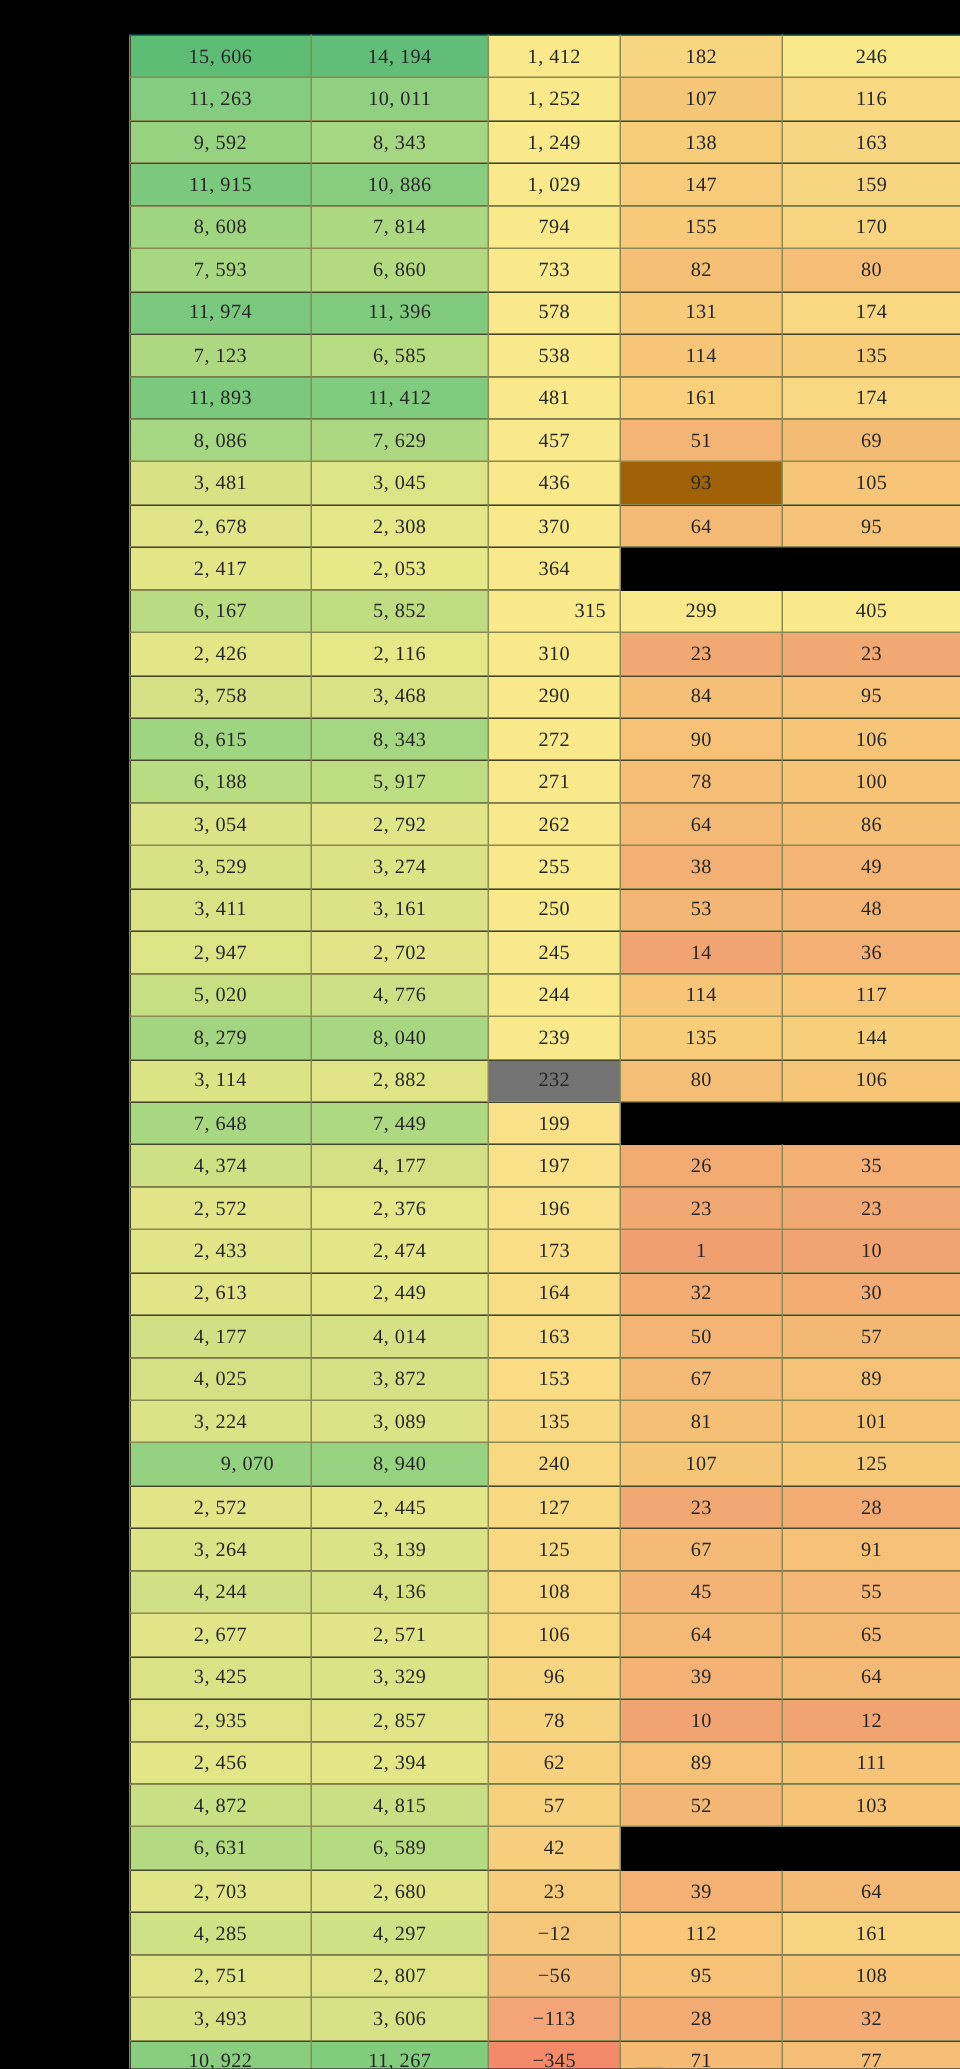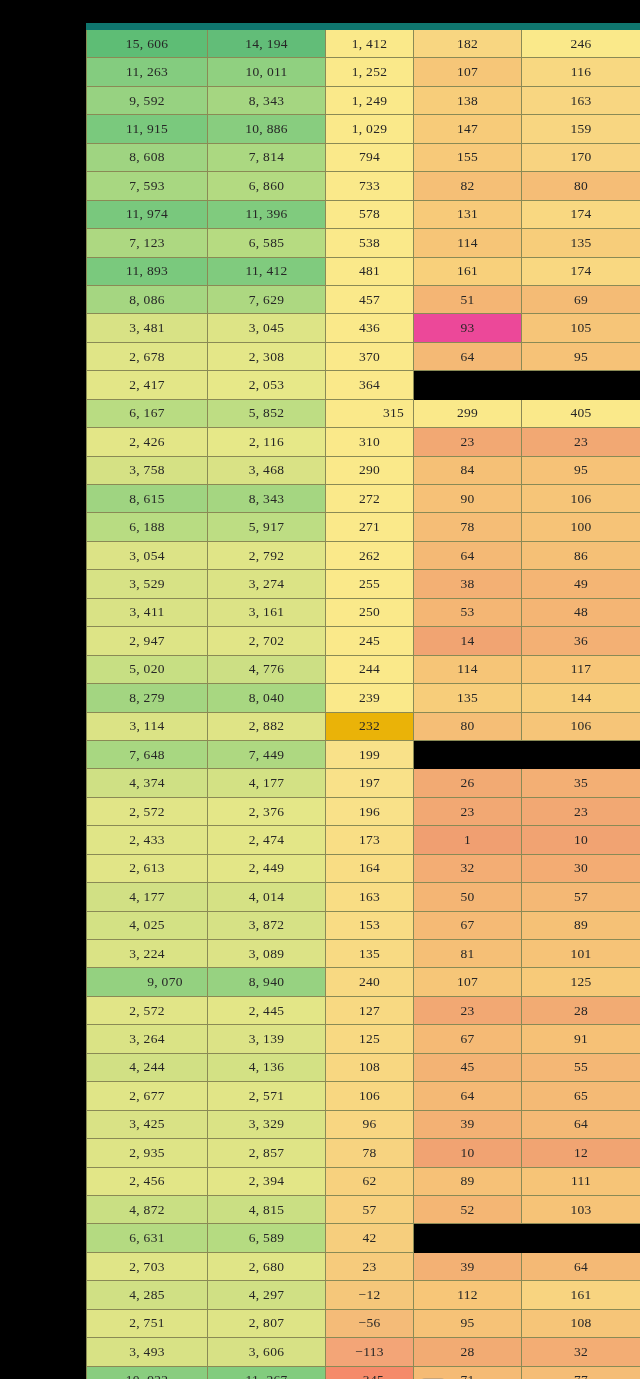--- a/index.html
+++ b/index.html
@@ -34,21 +34,21 @@
     border:1px solid #8a8a55;
     letter-spacing:0.3px;
     white-space:nowrap;
     overflow:hidden;
   }
   #heat-table td.blank{
     background:#000 !important;
     border-color:#000;
     color:#000;
   }
-  #heat-table tr:first-child td{border-top:7px solid #0f766e;}
+  #heat-table tr:first-child td{border-top:1px solid #0f766e;}
 
   
   #watermark{
     position:absolute;
     left:418px;top:1366px;
     width:222px;height:48px;
     pointer-events:none;
   }
   #wm-faint{
     position:absolute;left:0;top:10px;
@@ -156,21 +156,21 @@
           <td style="background: rgb(165, 214, 129);">8, 086</td>
           <td style="background: rgb(173, 216, 129);">7, 629</td>
           <td style="background: rgb(250, 233, 138);">457</td>
           <td style="background: rgb(244, 181, 116);">51</td>
           <td style="background: rgb(244, 187, 117);">69</td>
         </tr>
         <tr>
           <td style="background: rgb(216, 226, 133);">3, 481</td>
           <td style="background: rgb(221, 228, 134);">3, 045</td>
           <td style="background: rgb(250, 233, 138);">436</td>
-          <td style="background: #ec4899;">93</td>
+          <td style="background: #a16207;">93</td>
           <td style="background: rgb(246, 197, 120);">105</td>
         </tr>
         <tr>
           <td style="background: rgb(224, 229, 135);">2, 678</td>
           <td style="background: rgb(228, 231, 136);">2, 308</td>
           <td style="background: rgb(250, 233, 138);">370</td>
           <td style="background: rgb(244, 185, 117);">64</td>
           <td style="background: rgb(246, 194, 119);">95</td>
         </tr>
         <tr>
@@ -253,21 +253,21 @@
         <tr>
           <td style="background: rgb(163, 213, 129);">8, 279</td>
           <td style="background: rgb(168, 215, 129);">8, 040</td>
           <td style="background: rgb(250, 233, 138);">239</td>
           <td style="background: rgb(247, 205, 122);">135</td>
           <td style="background: rgb(247, 207, 123);">144</td>
         </tr>
         <tr>
           <td style="background: rgb(219, 227, 133);">3, 114</td>
           <td style="background: rgb(223, 228, 134);">2, 882</td>
-          <td style="background: #eab308; margin-left: 29px;">232</td>
+          <td style="background: #737373; margin-left: 29px;">232</td>
           <td style="background: rgb(245, 190, 118);">80</td>
           <td style="background: rgb(246, 197, 120);">106</td>
         </tr>
         <tr>
           <td style="background: rgb(168, 215, 129);">7, 648</td>
           <td style="background: rgb(174, 216, 129);">7, 449</td>
           <td style="background: rgb(249, 225, 137);">199</td>
           <td class="blank"></td>
           <td class="blank"></td>
         </tr>

